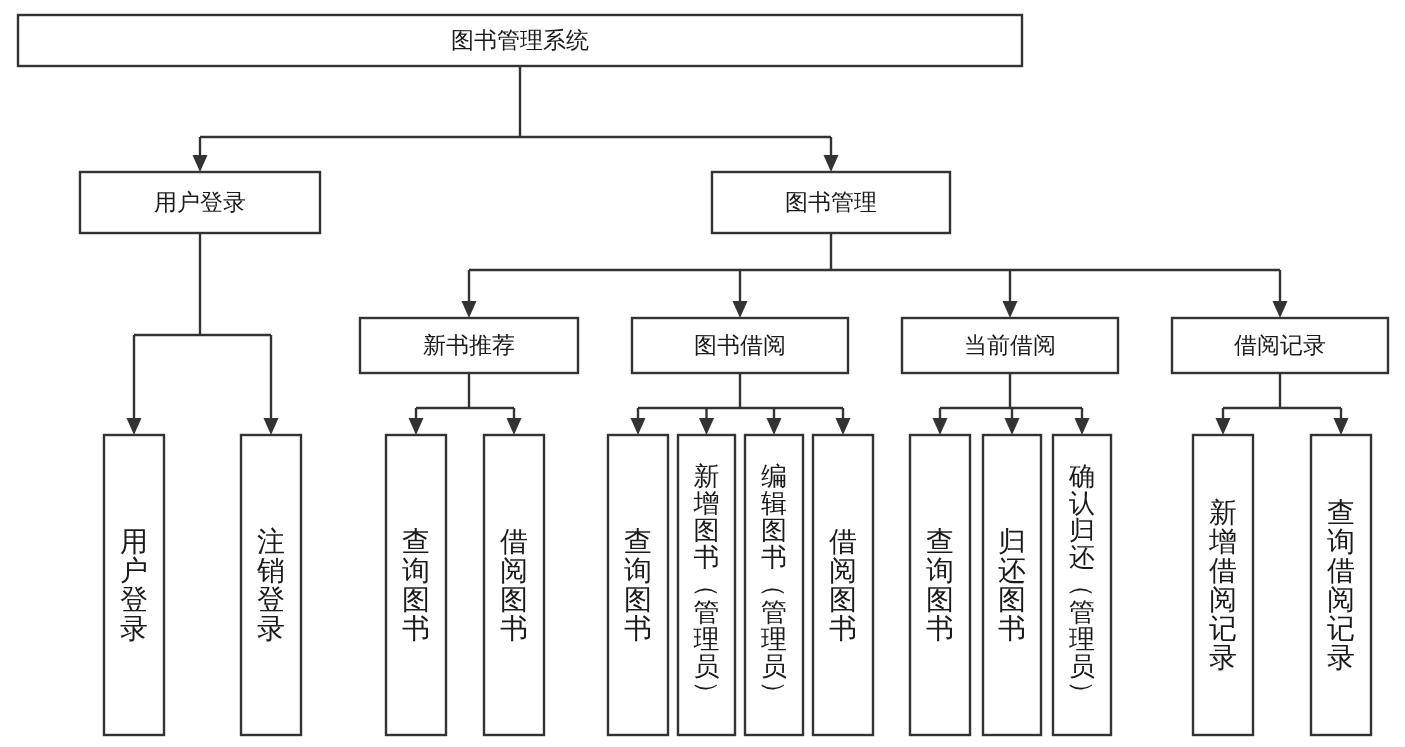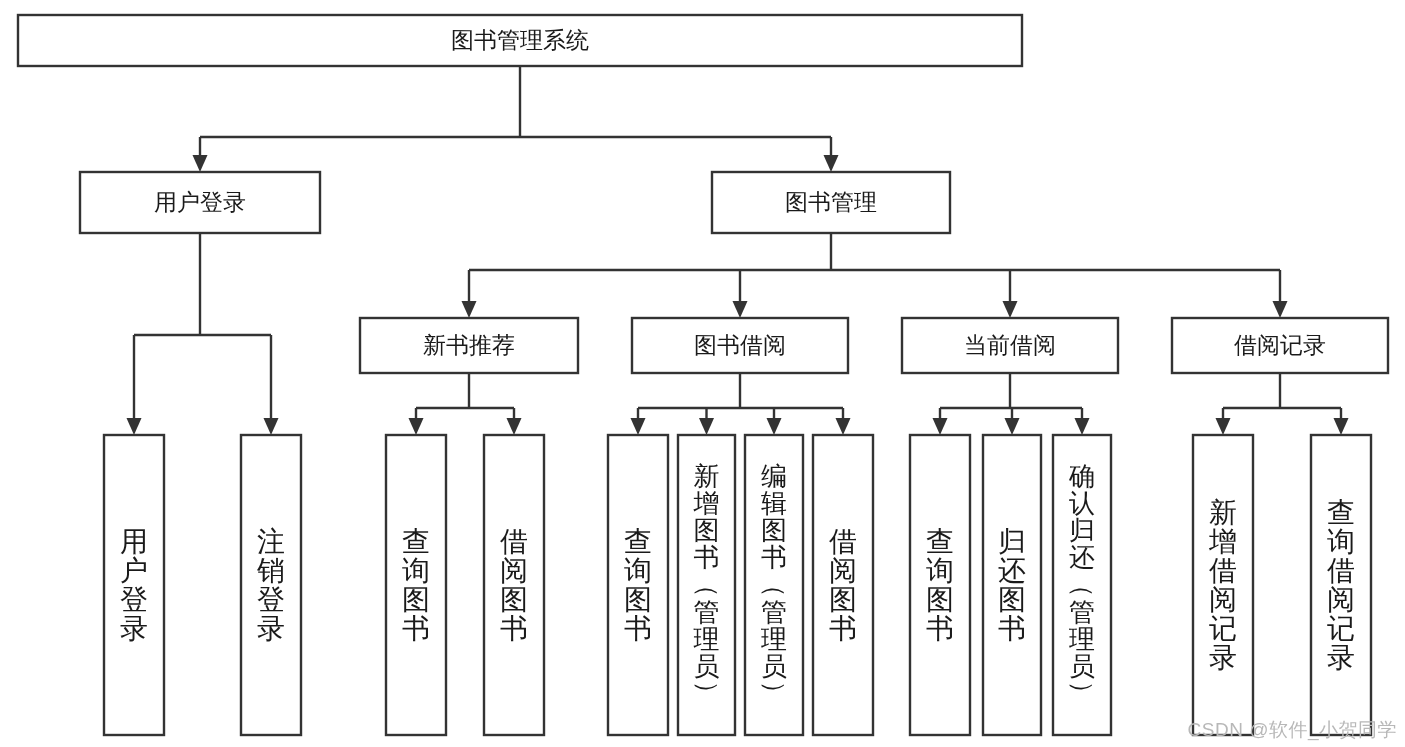--- a/index.html
+++ b/index.html
@@ -258,14 +258,13 @@
       </div>
       <div class="vlabel-wrap" style="left: 1311px; top: 435px; width: 60px; height: 300px; font-size: 28px;">
         <span>查</span>
         <span>询</span>
         <span>借</span>
         <span>阅</span>
         <span>记</span>
         <span>录</span>
       </div>
     </div>
-  <div class="watermark-text">CSDN @软件_小贺同学</div>
 </div>
 
 </body></html>

